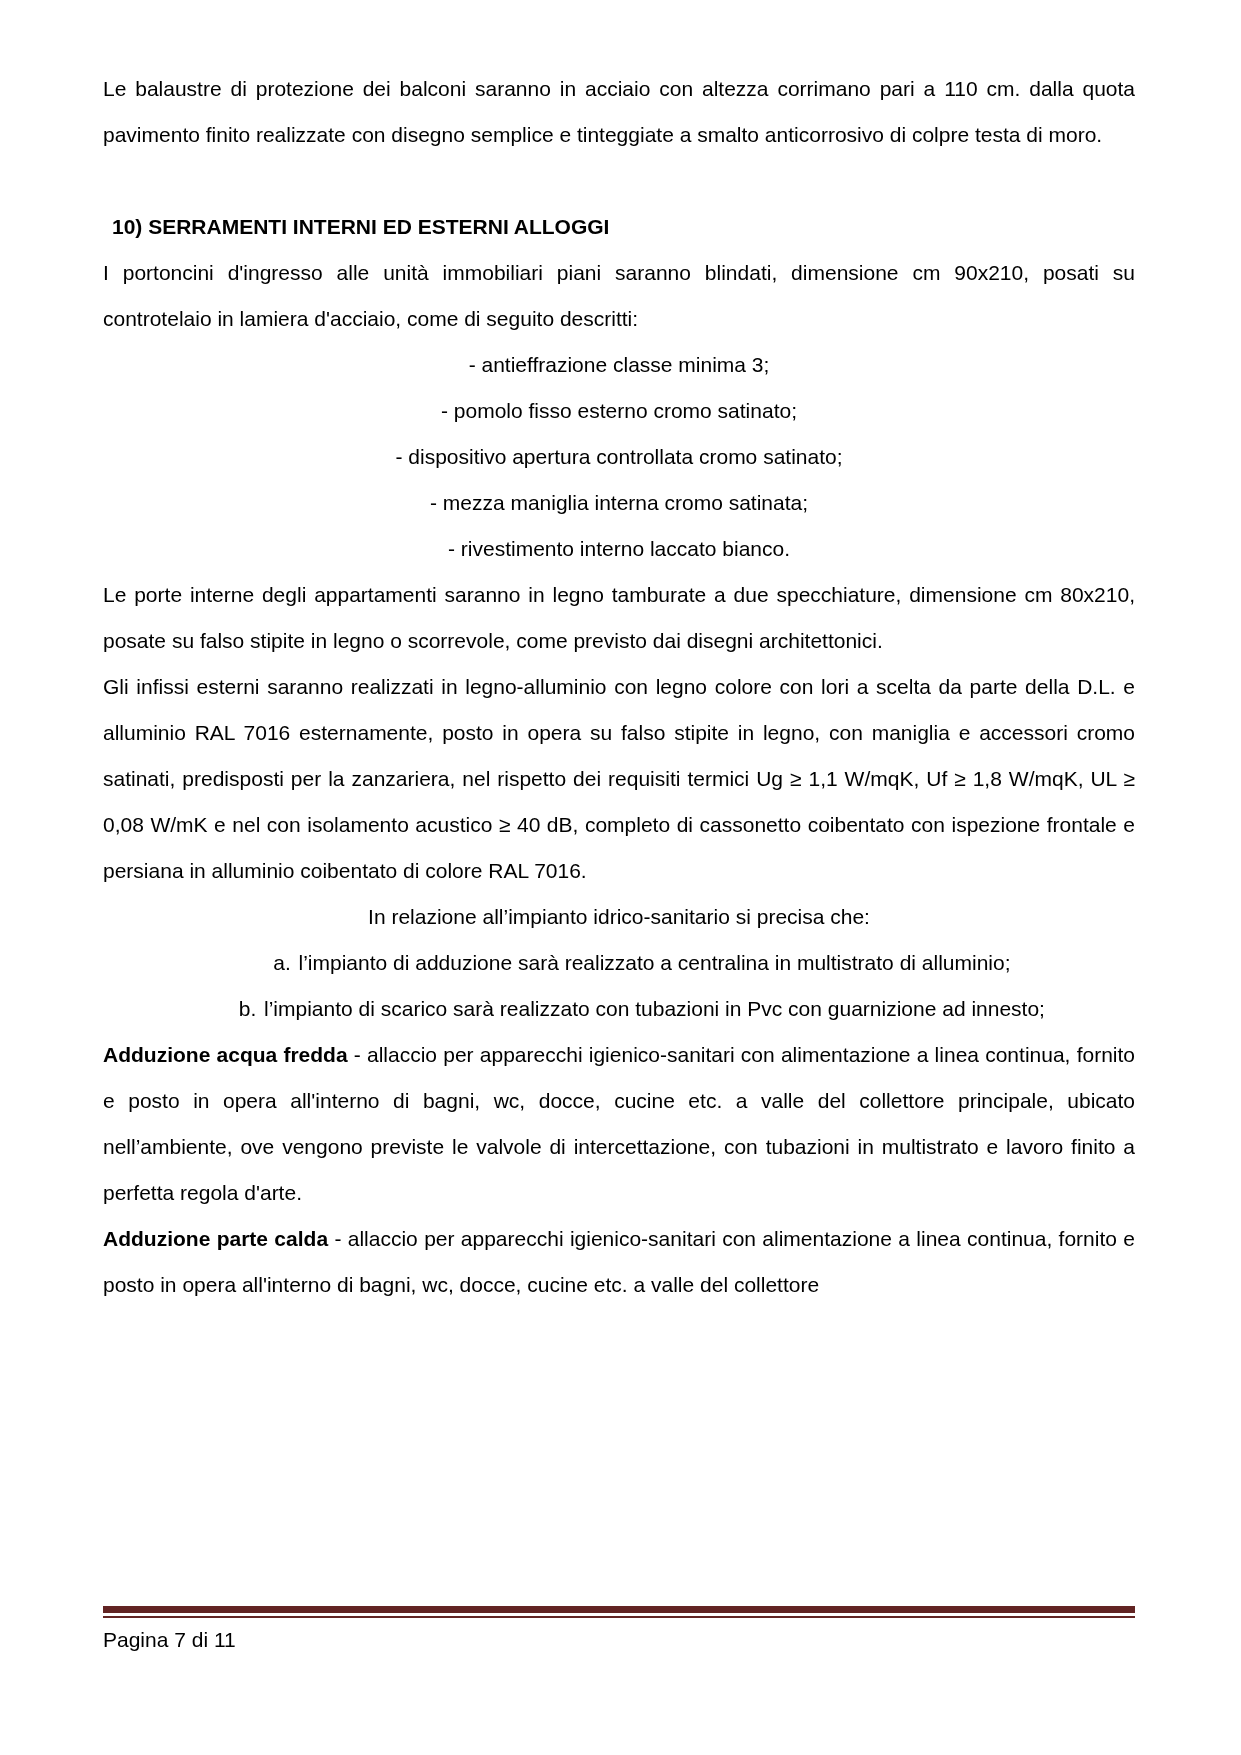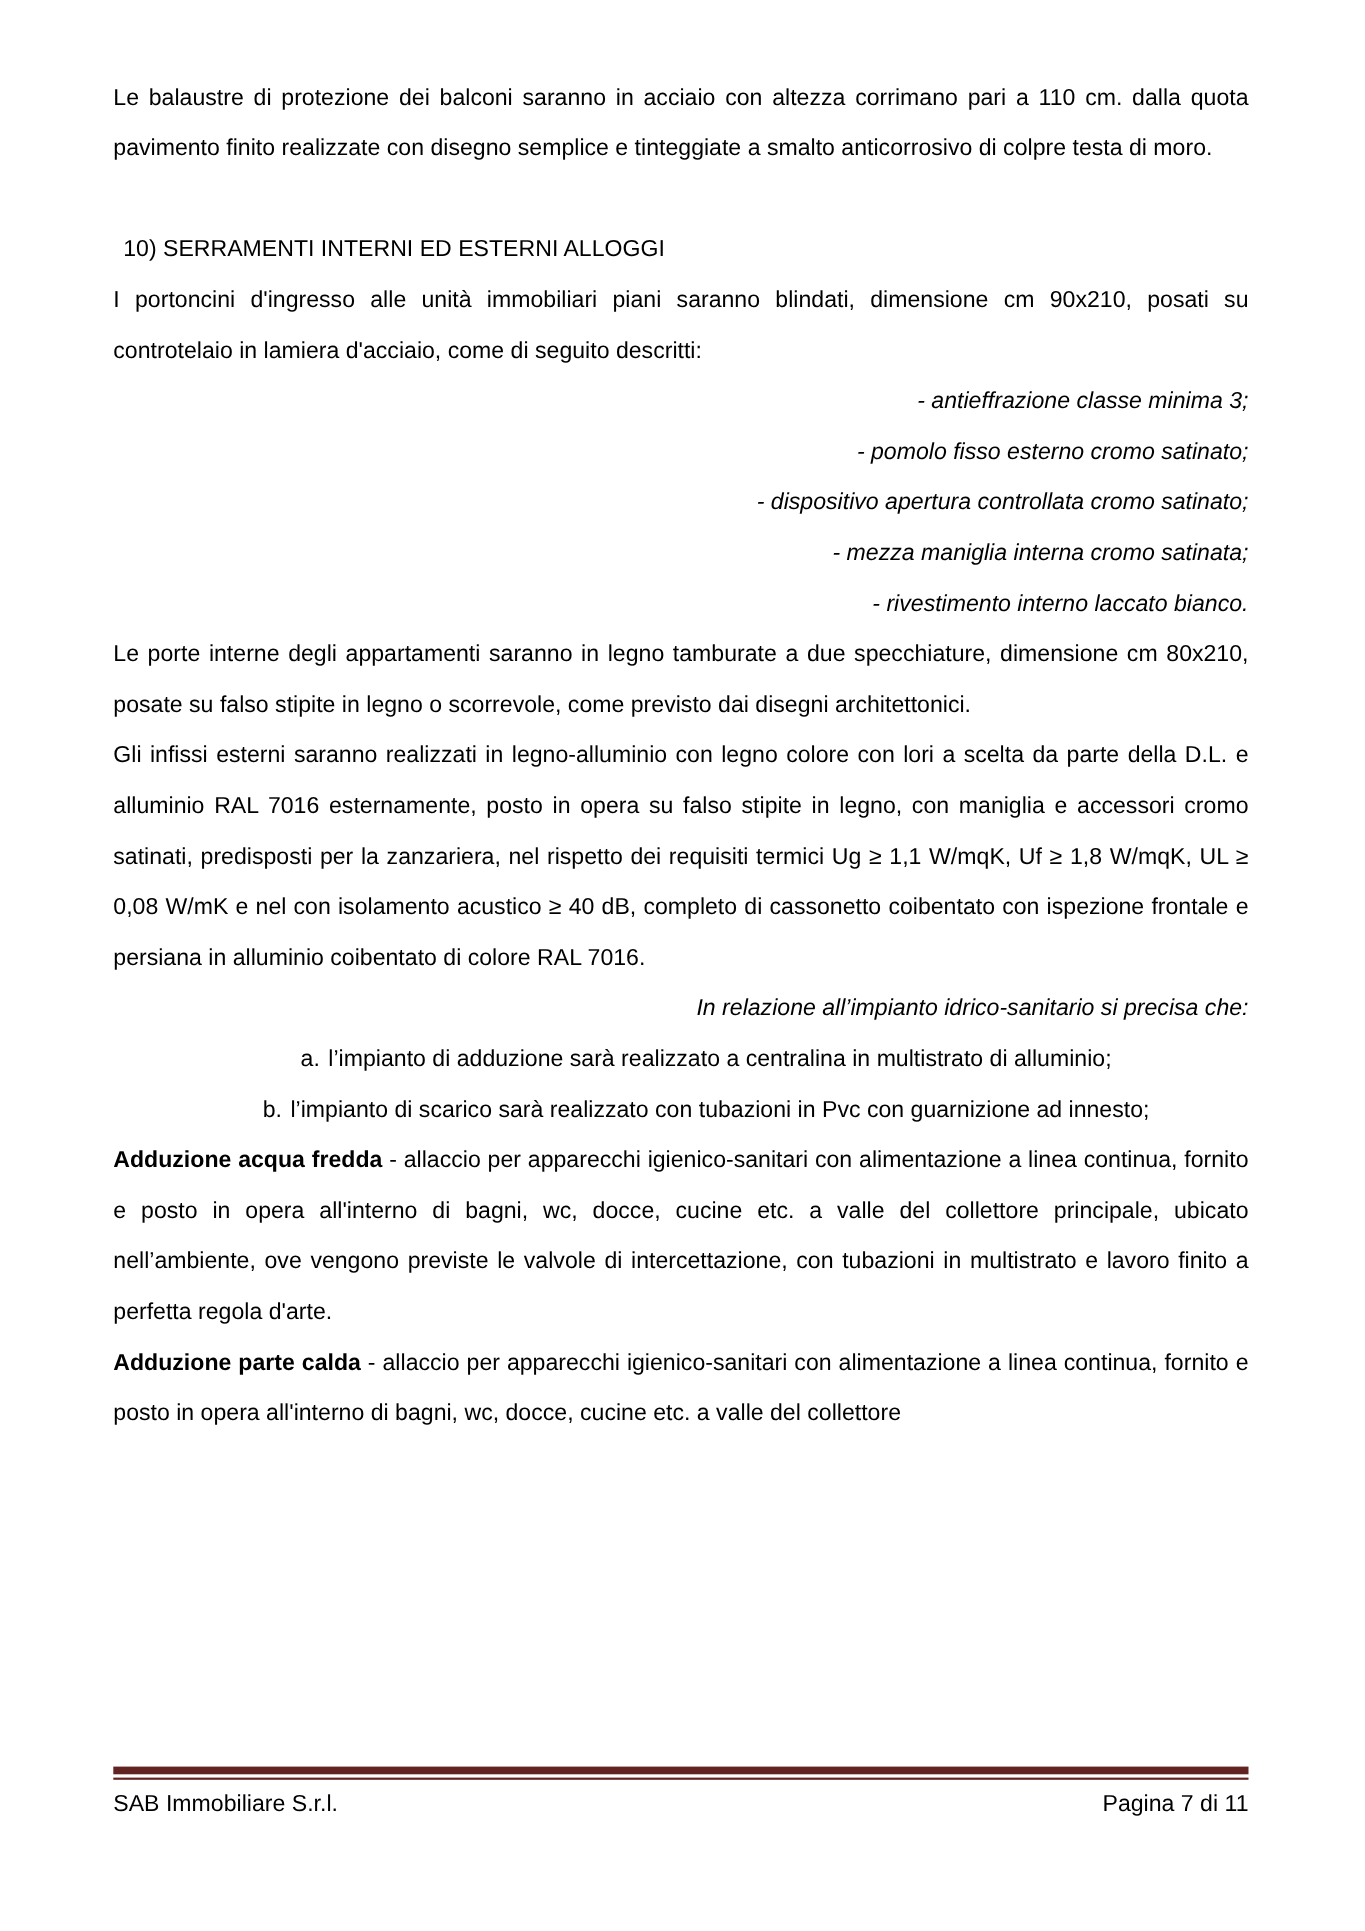--- a/index.html
+++ b/index.html
@@ -23,29 +23,28 @@
     top: 66px;
     font-size: 21px;
     line-height: 46px;
   }
   .para {
     margin: 0;
     text-align: justify;
   }
   .line {
     margin: 0;
-    text-align: right;
-    font-style: italic;
+    text-align: center;
   }
   .heading {
     margin: 46px 0 0 0;
     padding-left: 9px;
     font-size: 21px;
     line-height: 46px;
-    font-weight: normal;
+    font-weight: bold;
   }
   .alpha {
     margin: 0;
     padding-left: 38px;
     text-align: center;
   }
   .alpha-marker {
     display: inline-block;
     width: 33px;
   }
@@ -114,18 +113,17 @@
     <p class="para">
       <span class="bold-lead">Adduzione parte calda</span><span> - allaccio per apparecchi igienico-sanitari con alimentazione a linea continua, fornito e posto in opera all'interno di bagni, wc, docce, cucine etc. a valle del collettore</span>
     </p>
 
   </main>
 
   <footer class="footer">
     <div class="rule-thick" style="background: rgb(98, 36, 35);"></div>
     <div class="rule-thin" style="background: rgb(98, 36, 35);"></div>
     <div class="footer-row">
-      <span>SAB Immobiliare S.r.l.</span>
       <span>Pagina 7 di 11</span>
     </div>
   </footer>
 
 </div>
 
 </body></html>

